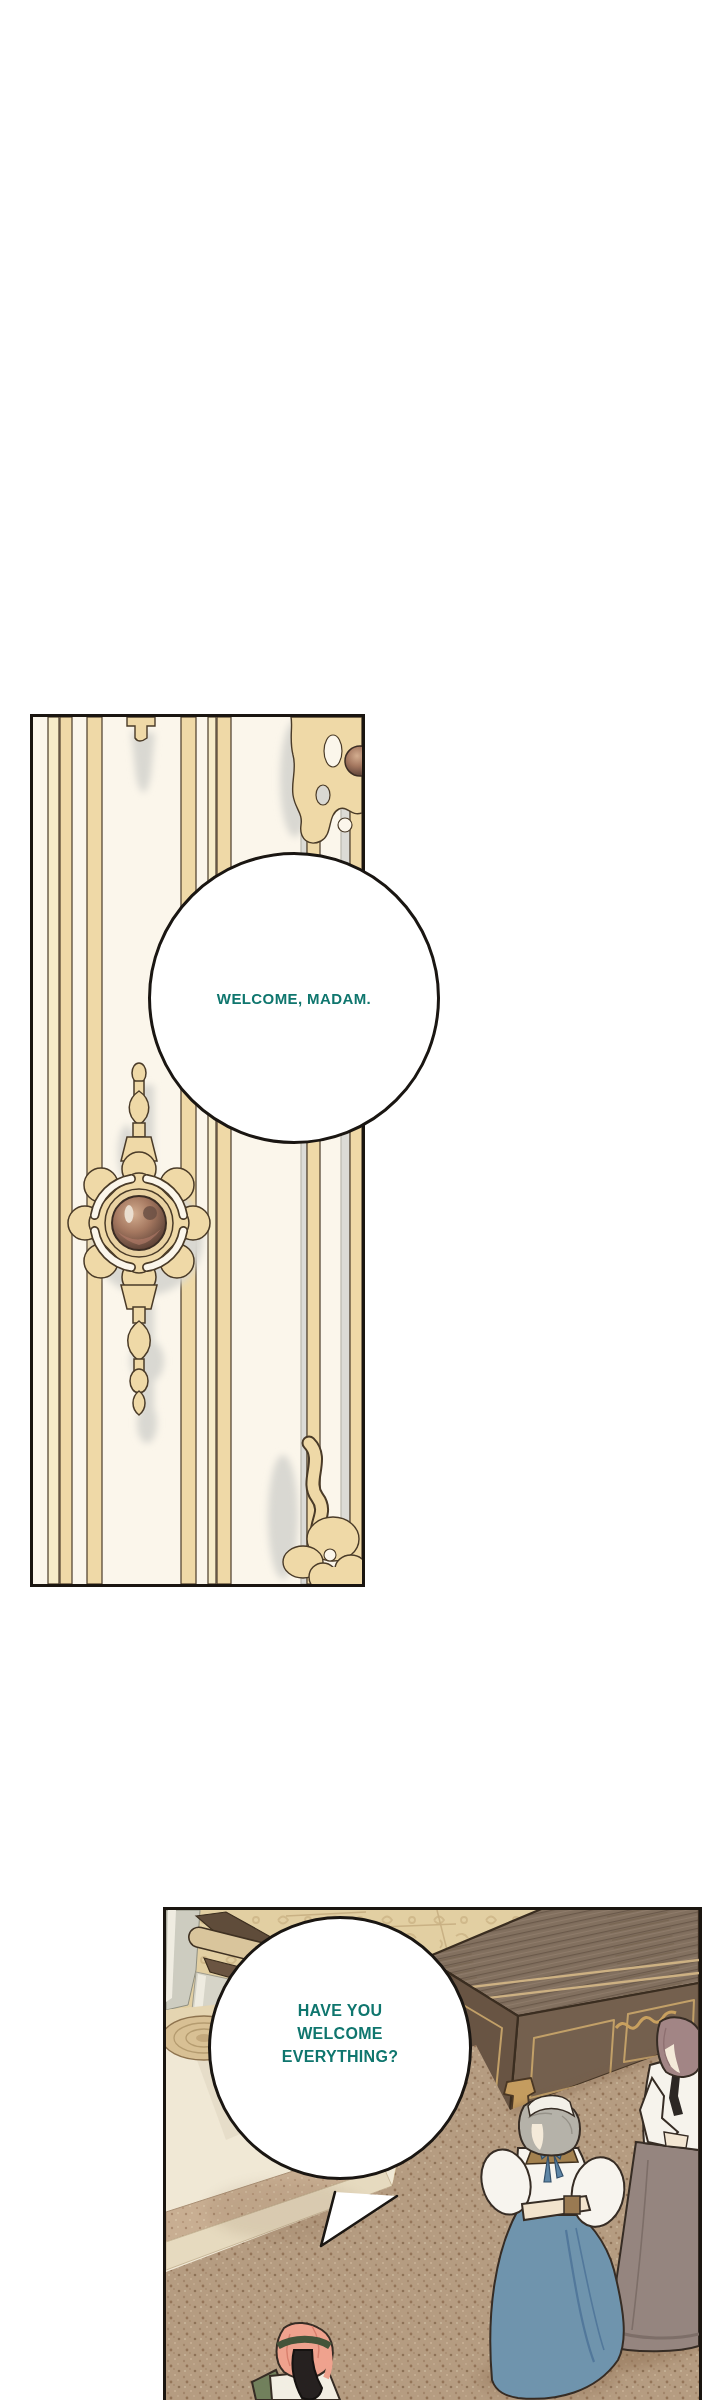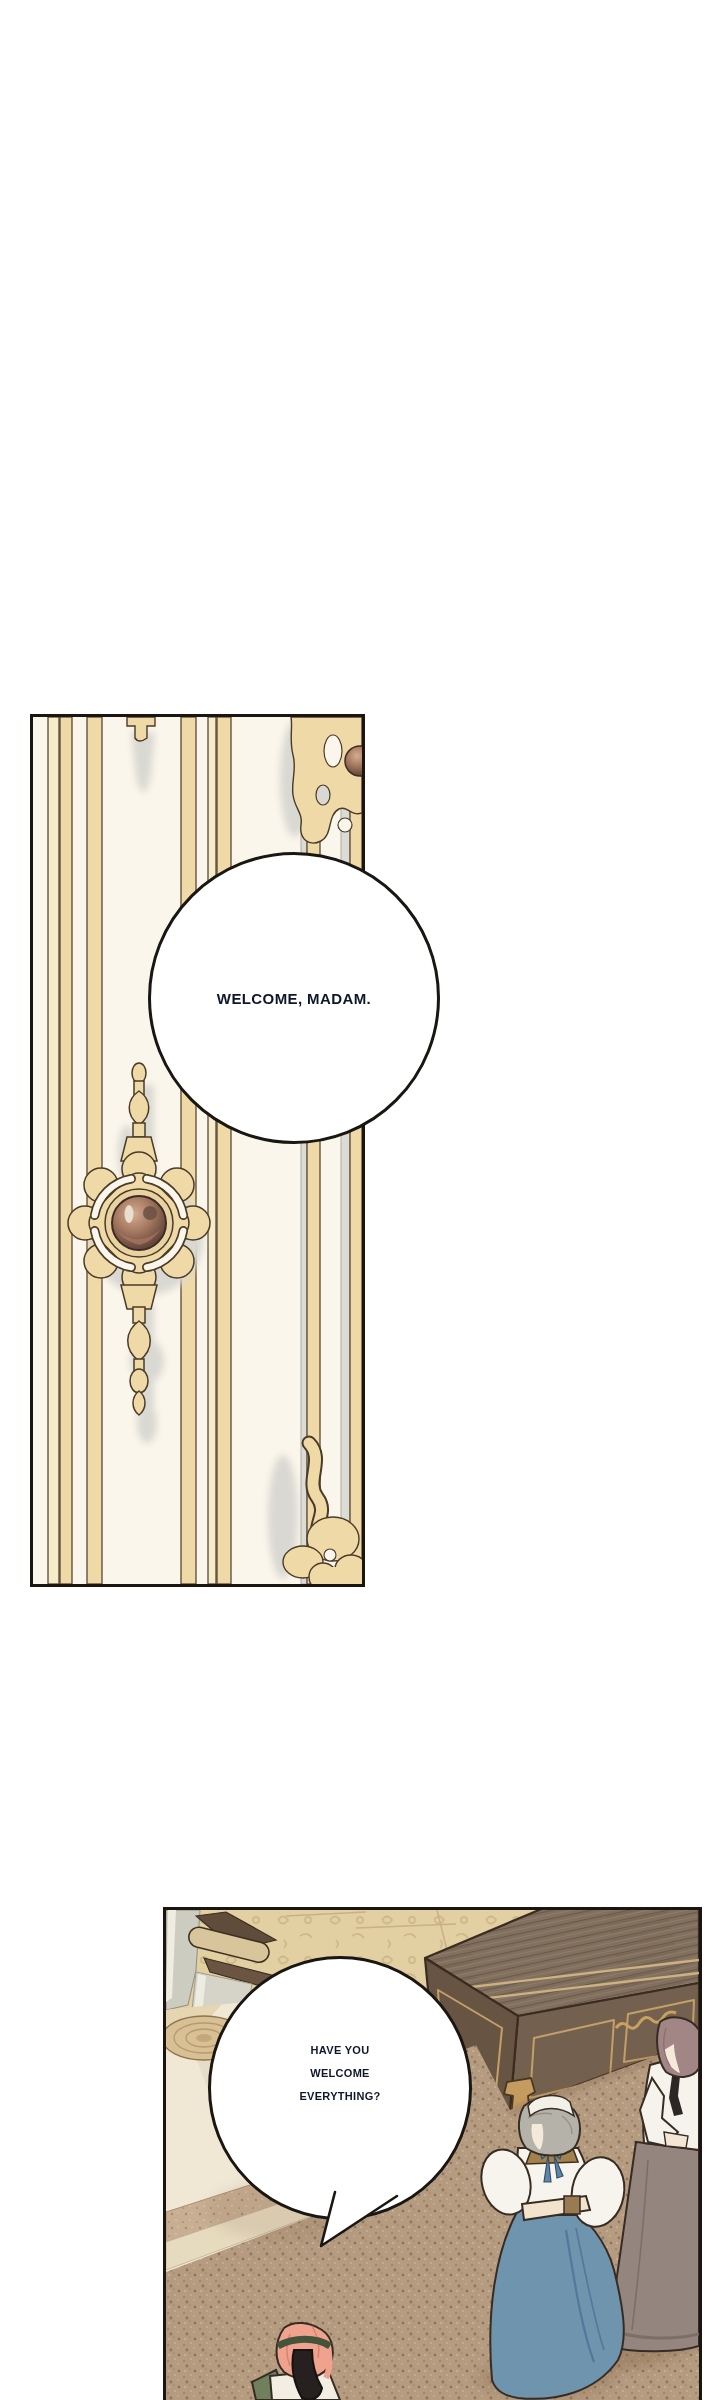--- a/index.html
+++ b/index.html
@@ -4,23 +4,23 @@
 <style>
   html,body{margin:0;padding:0;background:#ffffff;}
   .page{position:relative;width:720px;height:2400px;background:#ffffff;overflow:hidden;
         font-family:"Liberation Sans", sans-serif;}
   .panel{position:absolute;box-sizing:border-box;border:3px solid #1a1510;background:#fbf6eb;z-index:1;}
   .panel-door{left:30px;top:714px;width:335px;height:873px;}
   .panel-room{left:163px;top:1907px;width:539px;height:493px;border-bottom:none;background:#e2cfa2;}
   .panel svg{display:block;}
   .bubble{position:absolute;box-sizing:border-box;background:#ffffff;border:3px solid #1a1612;
           border-radius:50%;display:flex;flex-direction:column;align-items:center;justify-content:center;
-          z-index:20;text-align:center;color:#0f172a;font-weight:700;}
+          z-index:20;text-align:center;color:#0f766e;font-weight:700;}
   .bubble-welcome{left:148px;top:852px;width:292px;height:292px;font-size:15px;letter-spacing:.4px;}
-  .bubble-prepared{left:208px;top:1956px;width:264px;height:264px;font-size:11px;line-height:23px;
+  .bubble-prepared{left:208px;top:1916px;width:264px;height:264px;font-size:16px;line-height:23px;
           letter-spacing:.3px;padding-bottom:30px;}
   .tail-overlay{position:absolute;left:0;top:0;z-index:30;pointer-events:none;}
 </style>
 </head>
 <body>
 
 <div class="page">
 
   <div class="panel panel-door">
     <svg width="329" height="867" viewBox="0 0 329 867">

